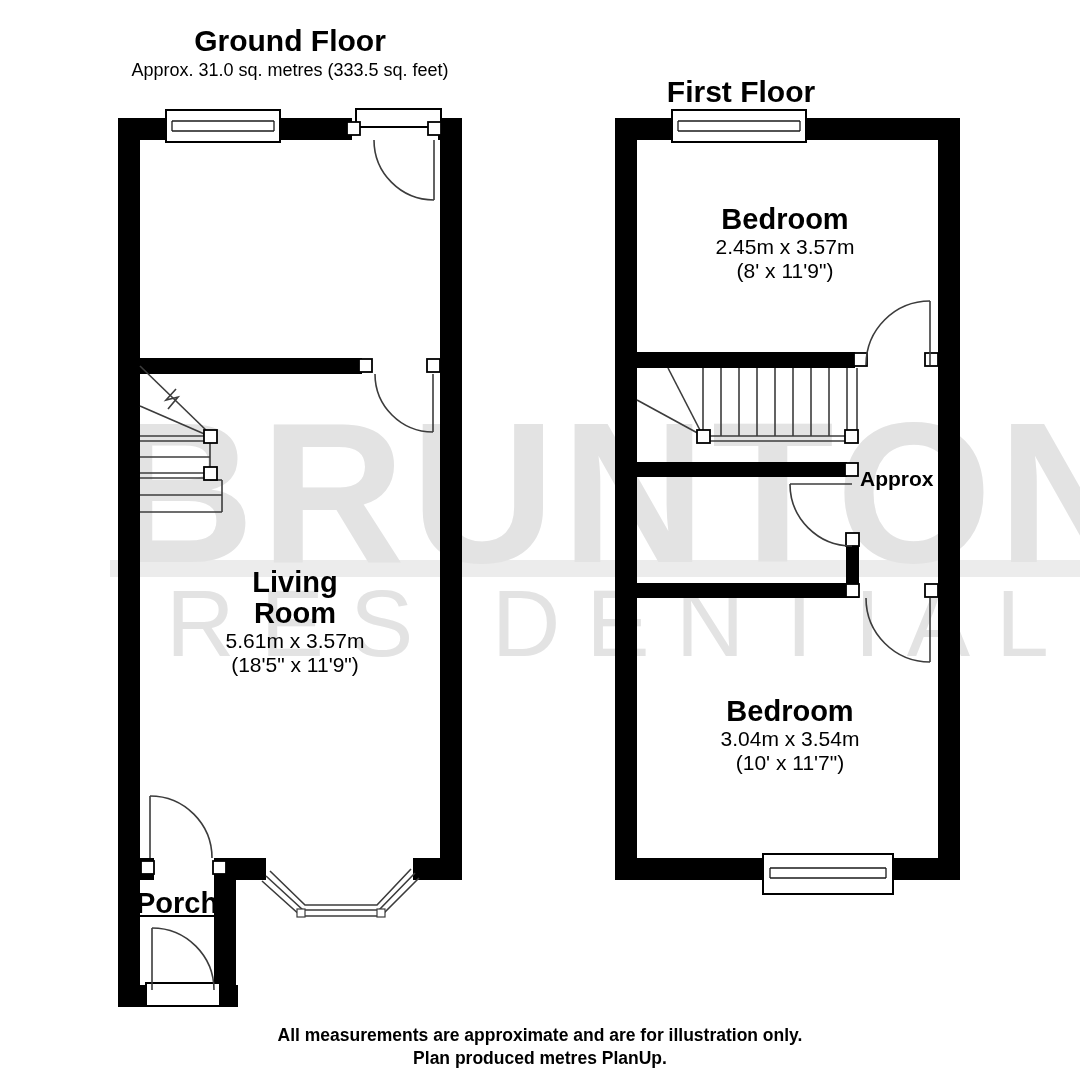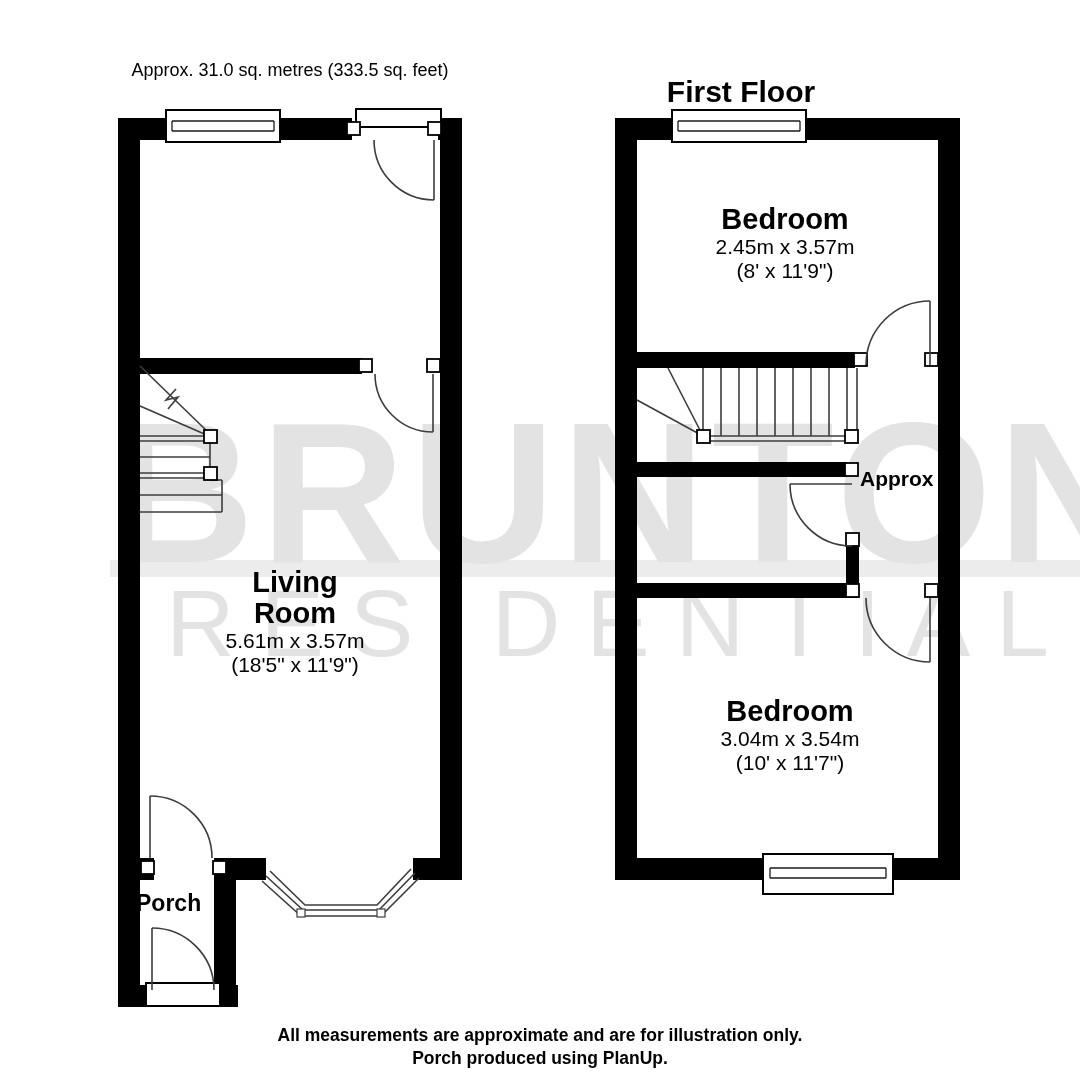--- a/index.html
+++ b/index.html
@@ -21,21 +21,21 @@
   .jamb{fill:#fff;stroke:#000;stroke-width:1.8;}
   .joint{fill:#fff;stroke:#3c3c3c;stroke-width:1.2;}
   
   .lbl{position:absolute;z-index:3;}
   .t-center{transform:translateX(-50%);text-align:center;}
   .floor-title{font-size:30px;font-weight:bold;line-height:32px;white-space:nowrap;}
   .floor-area{font-size:18px;line-height:20px;white-space:nowrap;}
   .room-name{display:block;font-size:29px;font-weight:bold;line-height:31px;}
   .room-dim{display:block;font-size:21px;line-height:24px;white-space:nowrap;}
   .small-name{font-size:21px;font-weight:bold;line-height:23px;white-space:nowrap;}
-  .porch-name{font-size:23px;font-weight:bold;line-height:31px;white-space:nowrap;}
+  .porch-name{font-size:29px;font-weight:bold;line-height:31px;white-space:nowrap;text-decoration:underline;}
   .wrap150{width:150px;}
   .footer{font-size:17.5px;line-height:23px;}
 </style>
 </head>
 <body>
 
 <div class="canvas">
 
   <div class="wm-band"></div>
   <div class="wm wm1">BRUNTON</div>
@@ -184,20 +184,21 @@
 
       <g>
         <rect class="jamb" x="846" y="584" width="13" height="13"></rect>
         <rect class="jamb" x="925" y="584" width="13" height="13"></rect>
         <line class="ln" x1="930" y1="598" x2="930" y2="662"></line>
         <path class="ln" d="M 866 598 A 64 64 0 0 0 930 662"></path>
       </g>
     </g>
   </svg>
 
+  <div class="lbl t-center floor-title" style="left:290px;top:25px;">Ground Floor</div>
   <div class="lbl t-center floor-area" style="left:290px;top:60px;">Approx. 31.0 sq. metres (333.5 sq. feet)</div>
 
   <div class="lbl t-center floor-title" style="left:741px;top:28px;margin-top:48px;">First Floor</div>
 
 
   <div class="lbl t-center" style="left:295px;top:567px;">
     <span class="room-name wrap150" style="margin:0 auto;">Living Room</span>
     <span class="room-dim">5.61m x 3.57m</span>
     <span class="room-dim">(18'5" x 11'9")</span>
   </div>
@@ -214,16 +215,16 @@
   <div class="lbl small-name" style="left:860px;top:467px;">Approx</div>
 
   <div class="lbl t-center" style="left:790px;top:696px;">
     <span class="room-name">Bedroom</span>
     <span class="room-dim">3.04m x 3.54m</span>
     <span class="room-dim">(10' x 11'7")</span>
   </div>
 
   <div class="lbl t-center footer" style="left:540px;top:1024px;font-weight:bold;">
     <span style="display:block;">All measurements are approximate and are for illustration only.</span>
-    <span style="display:block;">Porch produced using PlanUp.</span>
+    <span style="display:block;">Plan produced metres PlanUp.</span>
   </div>
 
 </div>
 
 </body></html>

